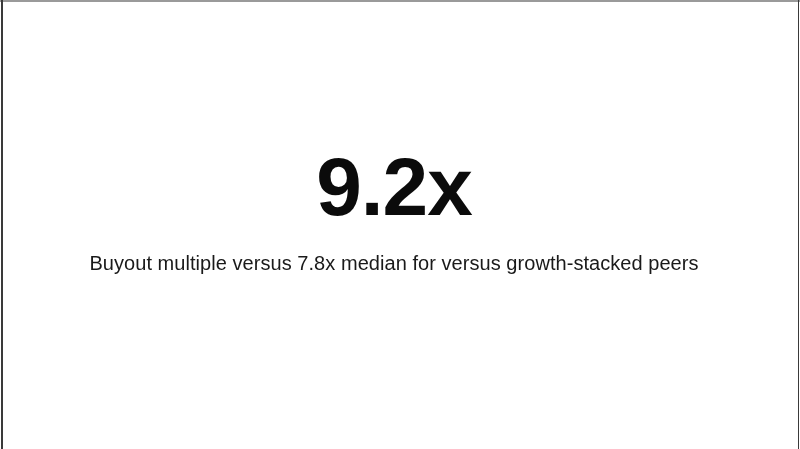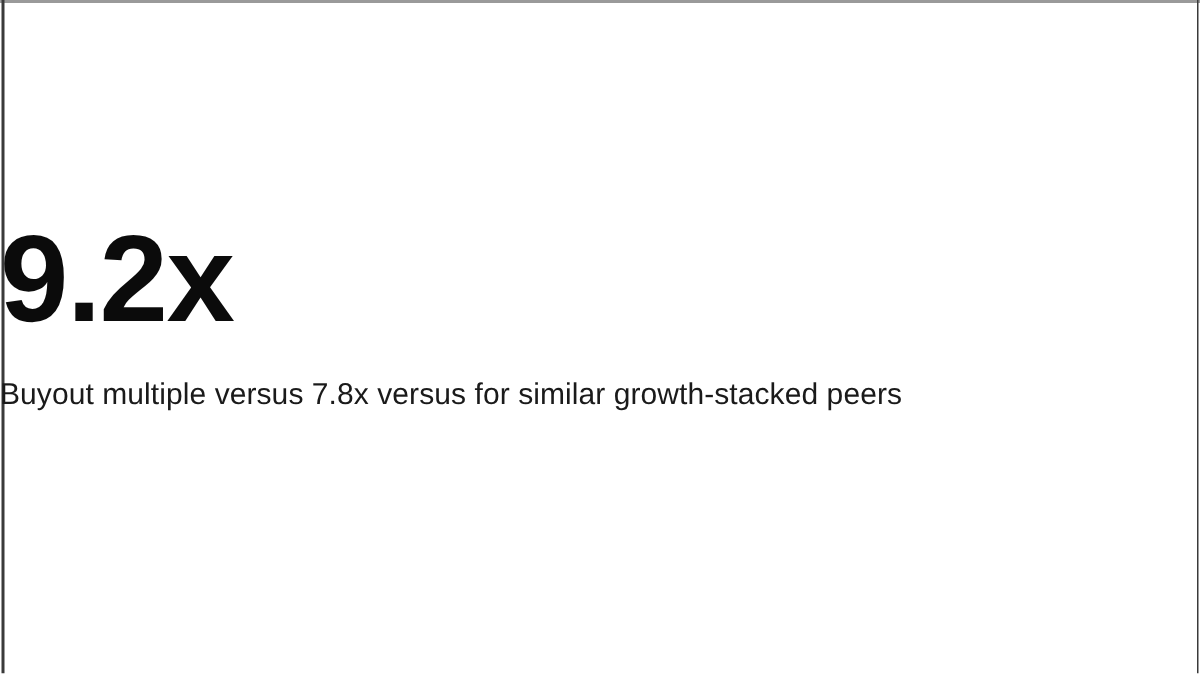--- a/index.html
+++ b/index.html
@@ -50,20 +50,21 @@
     width: 1px;
     height: 449px;
     background: #3a3a3a;
   }
 
   .stat-block {
     position: absolute;
     left: 0;
     right: 12px;
     top: 146px;
+    text-align: center;
   }
 
   .stat-value {
     display: block;
     font-size: 82px;
     font-weight: 700;
     line-height: 1;
     letter-spacing: -1px;
     color: #0b0b0b;
     margin: 0;
@@ -84,16 +85,16 @@
 <body>
 
 <div class="slide">
 
   <div class="edge-top"></div>
   <div class="edge-left"></div>
   <div class="edge-right"></div>
 
   <div class="stat-block">
     <span class="stat-value">9.2x</span>
-    <span class="stat-caption">Buyout multiple versus 7.8x versus for similar growth-stacked peers</span>
+    <span class="stat-caption">Buyout multiple versus 7.8x median for versus growth-stacked peers</span>
   </div>
 
 </div>
 
 </body></html>

